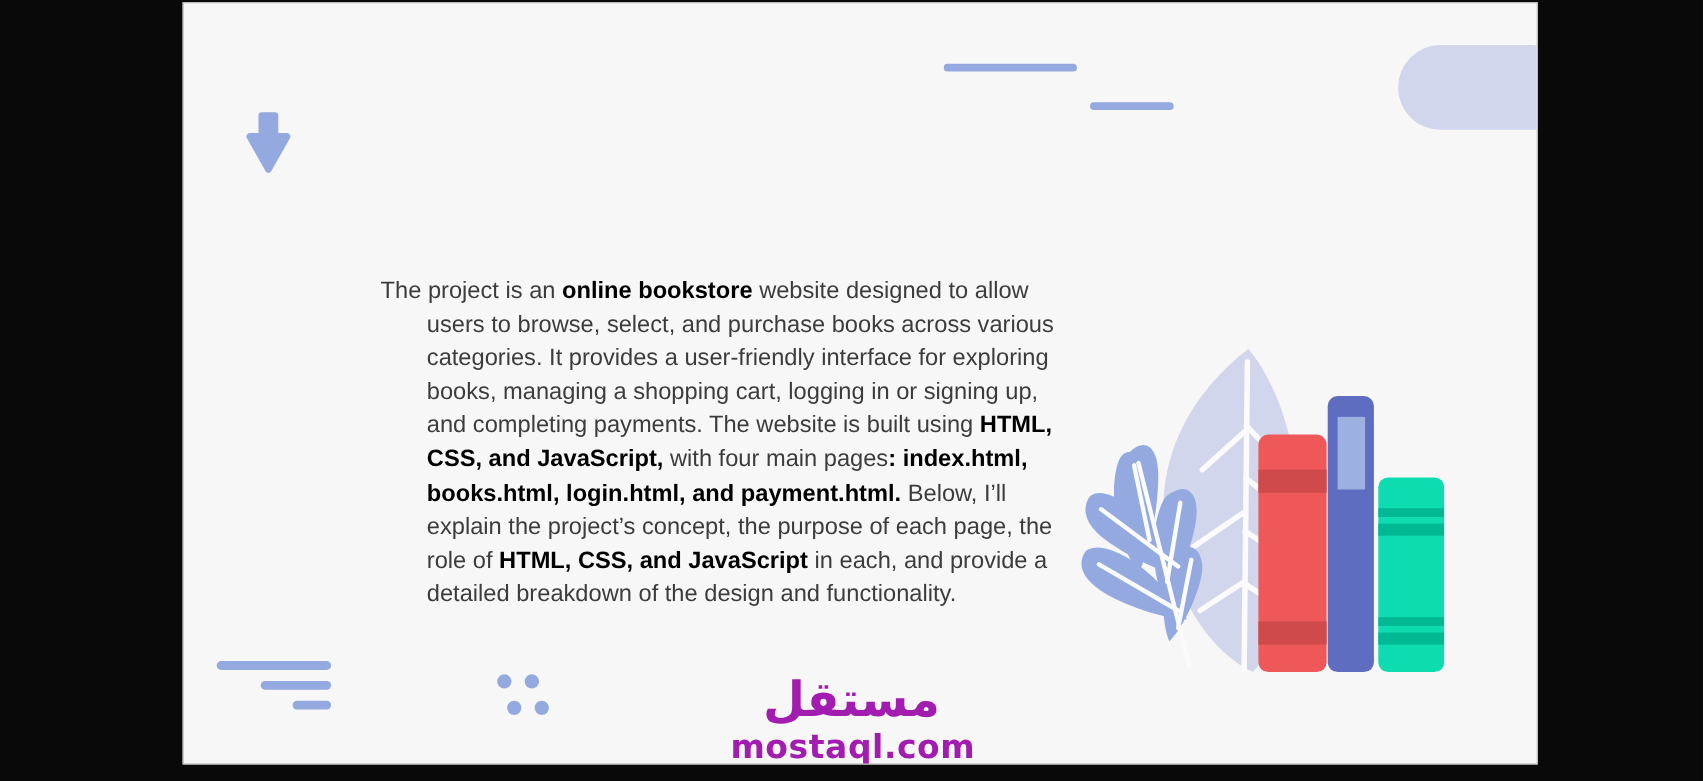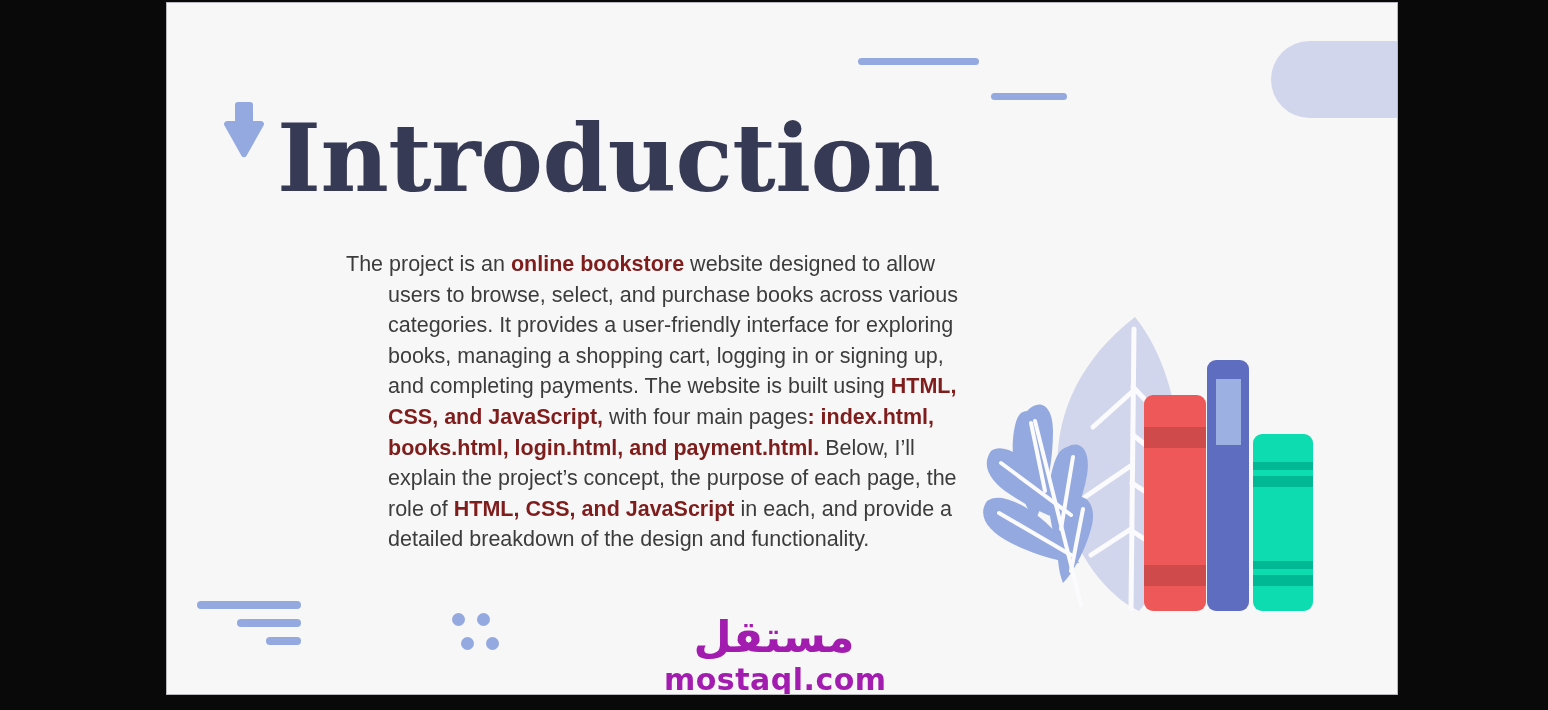--- a/index.html
+++ b/index.html
@@ -120,21 +120,21 @@
     top: 246px;
     width: 618px;
     font-family: "Liberation Sans", sans-serif;
     font-size: 21.5px;
     line-height: 30.6px;
     color: #3c3c3c;
     text-indent: -42px;
     padding-left: 42px;
   }
   #intro-body b, #intro-body .hl {
-    color: #7f1d1d;
+    color: #000000;
     font-weight: 700;
   }
 
   
   #book-illustration {
     position: absolute;
     left: 806px;
     top: 312px;
     width: 340px;
     height: 306px;
@@ -176,21 +176,20 @@
     <div class="deco-line" id="deco-line-top-2"></div>
 
     <div id="deco-pill"></div>
 
     <div id="arrow-icon">
       <svg width="44" height="62" viewBox="0 0 44 62" xmlns="http://www.w3.org/2000/svg">
         <path d="M16 3 h12 a3 3 0 0 1 3 3 v16 h8 a3 3 0 0 1 2.4 4.8 L24.4 57 a3 3 0 0 1 -4.8 0 L2.6 26.8 A3 3 0 0 1 5 22 h8 V6 a3 3 0 0 1 3 -3 z" fill="#93a9df"></path>
       </svg>
     </div>
 
-    <h1 id="page-title">Introduction</h1>
 
     <p id="intro-body"><span>The project is an </span><span class="hl">online bookstore</span><span> website designed to allow users to browse, select, and purchase books across various categories. It provides a user-friendly interface for exploring books, managing a shopping cart, logging in or signing up, and completing payments. The website is built using </span><span class="hl">HTML, CSS, and JavaScript,</span><span> with four main pages</span><span class="hl">: index.html, books.html, login.html, and payment.html.</span><span> Below, I’ll explain the project’s concept, the purpose of each page, the role of </span><span class="hl">HTML, CSS, and JavaScript</span><span> in each, and provide a detailed breakdown of the design and functionality.</span></p>
 
     <div id="book-illustration">
       <svg width="340" height="306" viewBox="0 0 340 306" xmlns="http://www.w3.org/2000/svg">
 
         <g>
           <path d="M162 2 C196 44 212 112 206 180 C202 232 186 274 166 296 C132 280 102 238 90 190 C74 128 92 56 162 2 Z" fill="#d2d6ec"></path>
           <path d="M161 14 L158 294" stroke="#fbfbfd" stroke-width="5" stroke-linecap="round" fill="none"></path>
           <path d="M160 72 L196 110" stroke="#fbfbfd" stroke-width="5" stroke-linecap="round" fill="none"></path>

